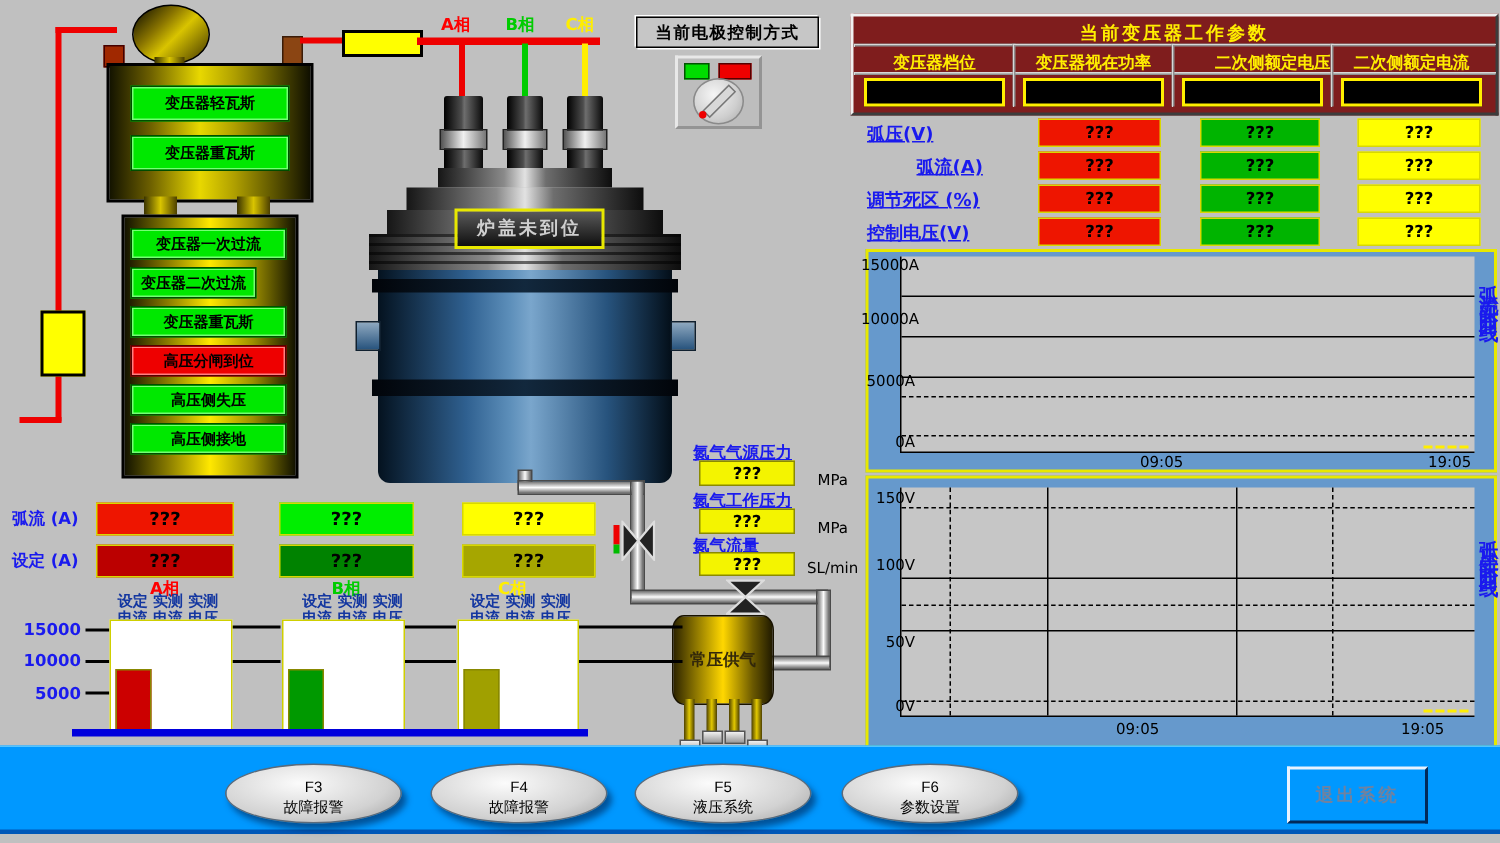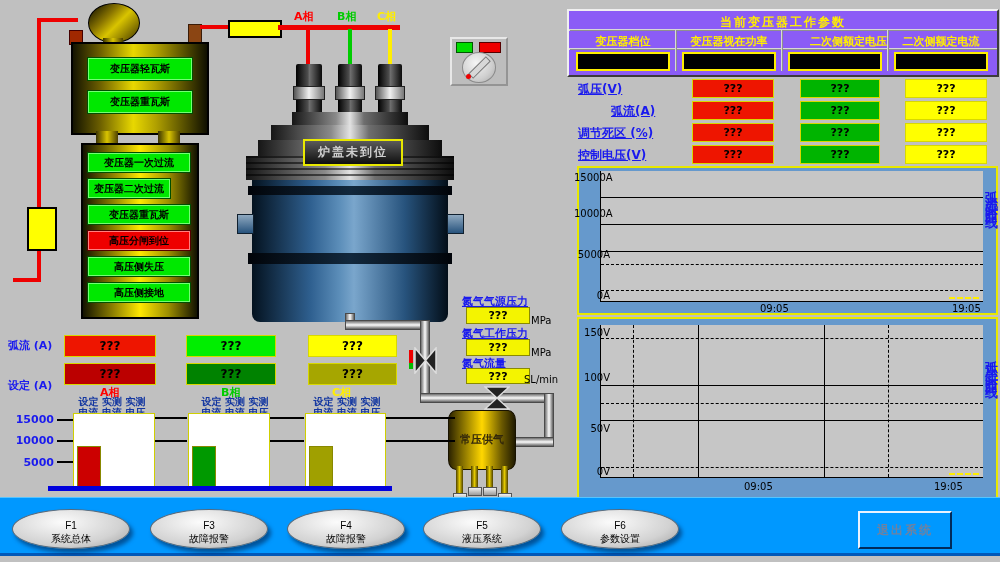--- a/index.html
+++ b/index.html
@@ -35,23 +35,23 @@
   .pipe-h{position:absolute;background:linear-gradient(180deg,#6e6e6e,#fbfbfb 50%,#5f5f5f);outline:1px solid #4a4a4a;}
   .pipe-v{position:absolute;background:linear-gradient(90deg,#6e6e6e,#fbfbfb 50%,#5f5f5f);outline:1px solid #4a4a4a;}
   
   .tank{position:absolute;background:linear-gradient(90deg,#2d2400,#8a7400 22%,#ffd700 50%,#6b5900 80%,#201a00);border:1px solid #181200;border-radius:8px/10px;}
   .tank-leg{position:absolute;background:linear-gradient(90deg,#4d4000,#e3c900 50%,#4d4000);}
   .tank-foot{position:absolute;background:linear-gradient(180deg,#f0f0f0,#9a9a9a);border:1px solid #555;}
   
   .glab{position:absolute;color:#1a1aee;font-size:11px;font-weight:bold;text-decoration:underline;white-space:nowrap;}
   .gbox{position:absolute;background:#f4f400;border:1px solid #8a8a00;font-size:11px;font-weight:bold;
         display:flex;align-items:center;justify-content:center;}
-  .gunit{position:absolute;font-size:10px;color:#000;white-space:nowrap;}
-  
-  .tbl-frame{position:absolute;background:#8b5cf6;border-style:solid;border-width:2px;border-color:#f0f0f0 #3c3c3c #3c3c3c #f0f0f0;}
+  .gunit{position:absolute;font-size:10px;color:#000;white-space:nowrap;padding-left:14px;}
+  
+  .tbl-frame{position:absolute;background:#7f1d1d;border-style:solid;border-width:2px;border-color:#f0f0f0 #3c3c3c #3c3c3c #f0f0f0;}
   .tbl-title{position:absolute;color:#ffee00;font-weight:bold;font-size:12px;text-align:center;letter-spacing:2px;}
   .tbl-head{position:absolute;color:#ffee00;font-weight:bold;font-size:11px;text-align:center;white-space:nowrap;overflow:hidden;}
   .tbl-sep{position:absolute;background:#8f8f8f;box-shadow:1px 1px 0 #d8d8d8 inset;}
   .tbl-val{position:absolute;background:#000;border:2px solid #ffee00;}
   
   .plab{position:absolute;color:#1a1aee;font-size:12px;font-weight:bold;text-decoration:underline;white-space:nowrap;}
   .pbox{position:absolute;height:17px;border:1px solid #d8d800;font-size:11px;font-weight:bold;
         display:flex;align-items:center;justify-content:center;color:#000;}
   .pbox.c0{background:#ee1500;} .pbox.c1{background:#00b400;} .pbox.c2{background:#ffff00;}
   
@@ -123,20 +123,21 @@
   </div>
 
   <div class="wire-red" style="left:278px;top:25px;width:122px;height:5px;"></div>
   <div class="phase-lab" style="left:294px;top:9px;color:#ff0000;">A相</div>
   <div class="phase-lab" style="left:337px;top:9px;color:#00cc00;">B相</div>
   <div class="phase-lab" style="left:377px;top:9px;color:#ffee00;">C相</div>
   <div class="wire-red" style="left:306px;top:29px;width:4px;height:39px;"></div>
   <div class="wire-green" style="left:348px;top:29px;width:4px;height:39px;"></div>
   <div class="wire-yellow" style="left:388px;top:29px;width:4px;height:39px;"></div>
 
+  <div class="mode-label" style="left:424px;top:11px;width:120px;height:19px;">当前电极控制方式</div>
   <div class="mode-panel" style="left:450px;top:37px;width:54px;height:45px;">
     <button style="position:absolute;left:4px;top:3px;width:17px;height:11px;background:#00dd00;border:1px solid #005500;padding:0;"></button>
     <button style="position:absolute;left:27px;top:3px;width:22px;height:11px;background:#ee0000;border:1px solid #550000;padding:0;"></button>
     <div class="knob" style="left:10px;top:13px;width:32px;height:29px;">
       <div class="needle" style="left:4px;top:11px;width:23px;height:5px;"></div>
       <div style="position:absolute;left:3px;top:21px;width:5px;height:5px;border-radius:50%;background:#ee0000;"></div>
     </div>
   </div>
 
   <div class="electrode" style="left:296px;top:64px;width:26px;height:50px;"></div>
@@ -262,21 +263,21 @@
   </div>
   <div class="ylab" style="left:574px;top:327px;">150V</div>
   <div class="ylab" style="left:574px;top:372px;">100V</div>
   <div class="ylab" style="left:574px;top:423px;">50V</div>
   <div class="ylab" style="left:574px;top:466px;">0V</div>
   <div class="xlab" style="left:744px;top:481px;">09:05</div>
   <div class="xlab" style="left:934px;top:481px;">19:05</div>
   <div class="vtitle" style="left:982px;top:350px;">弧压实时曲线</div>
 
   <div class="rowlab" style="left:8px;top:338px;">弧流 (A)</div>
-  <div class="rowlab" style="left:8px;top:378px;">设定 (A)</div>
+  <div class="rowlab" style="left:8px;top:366px;">设定 (A)</div>
   <div class="vbox" style="left:64px;top:335px;width:90px;background:#ee1500;">???</div>
   <div class="vbox" style="left:186px;top:335px;width:88px;background:#00ee00;">???</div>
   <div class="vbox" style="left:308px;top:335px;width:87px;background:#ffff00;">???</div>
   <div class="vbox" style="left:64px;top:363px;width:90px;background:#bb0000;">???</div>
   <div class="vbox" style="left:186px;top:363px;width:88px;background:#008200;">???</div>
   <div class="vbox" style="left:308px;top:363px;width:87px;background:#a6a600;">???</div>
   <div class="phase-lab" style="left:100px;top:385px;color:#ff0000;">A相</div>
   <div class="phase-lab" style="left:221px;top:385px;color:#00cc00;">B相</div>
   <div class="phase-lab" style="left:332px;top:385px;color:#ffee00;">C相</div>
   <div class="hdr2" style="left:60px;top:396px;">
@@ -309,24 +310,20 @@
   </div>
   <div class="bpanel" style="left:188px;top:413px;width:80px;height:73px;">
     <div class="bar" style="background: rgb(0, 153, 0); height: 53%;"></div>
   </div>
   <div class="bpanel" style="left:305px;top:413px;width:79px;height:73px;">
     <div class="bar" style="background: rgb(160, 160, 0); height: 53%;"></div>
   </div>
   <div style="position:absolute;left:48px;top:486px;width:344px;height:5px;background:#0000dd;"></div>
 
   <div class="navbar" style="left:0;top:497px;width:1000px;height:59px;box-sizing:border-box;"></div>
-  <button class="fbtn" style="left:12px;top:509px;">
-    <span>F1</span><br>
-    <span>系统总体</span>
-  </button>
   <button class="fbtn" style="left:150px;top:509px;">
     <span>F3</span><br>
     <span>故障报警</span>
   </button>
   <button class="fbtn" style="left:287px;top:509px;">
     <span>F4</span><br>
     <span>故障报警</span>
   </button>
   <button class="fbtn" style="left:423px;top:509px;">
     <span>F5</span><br>

